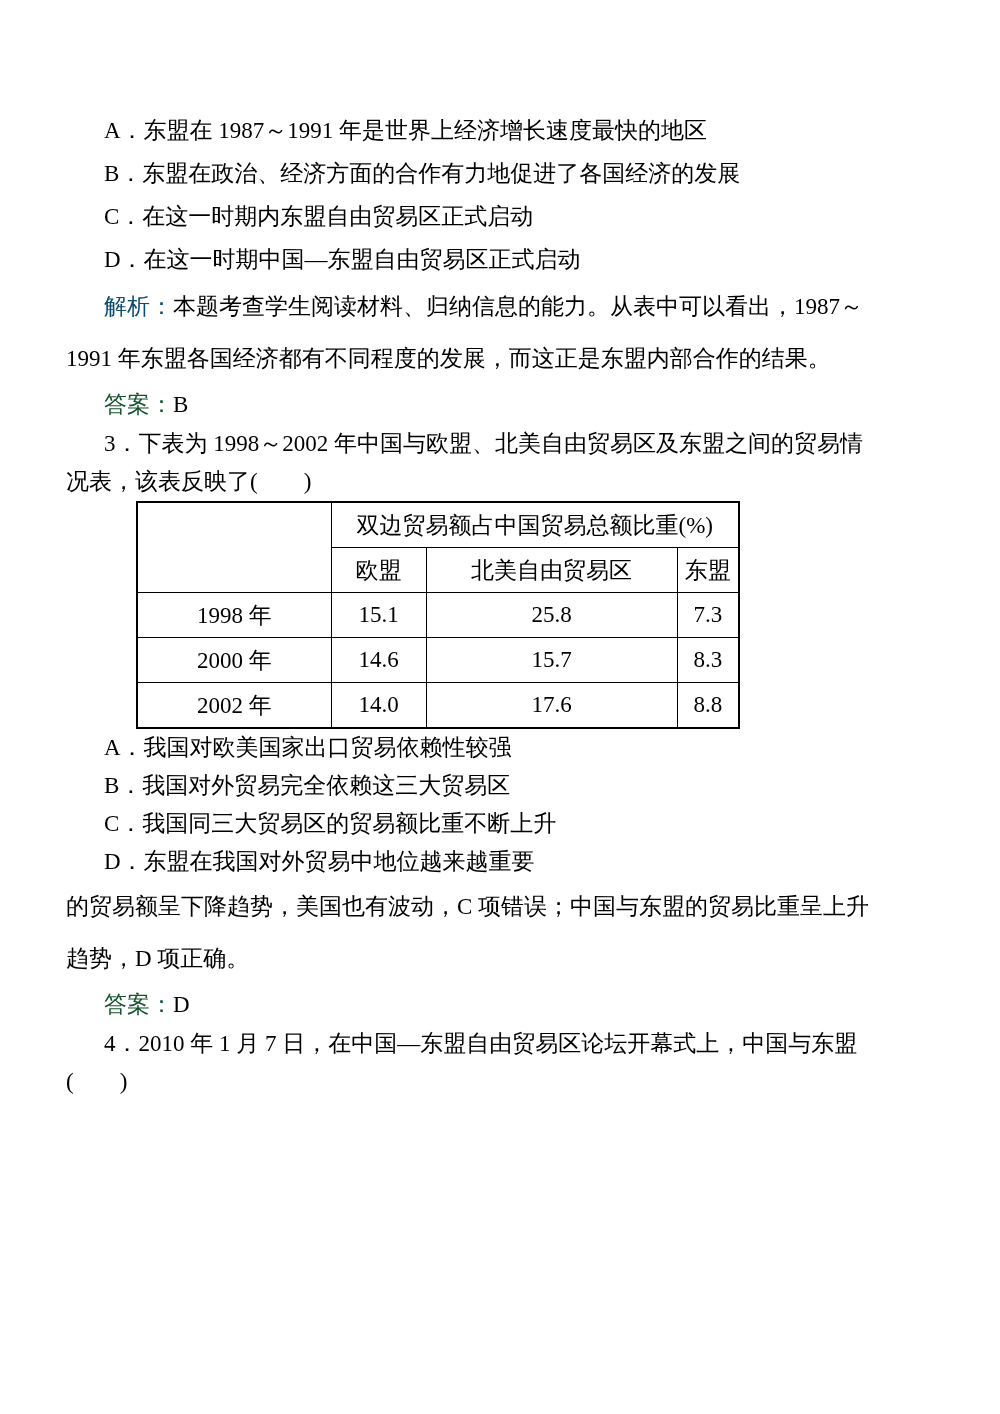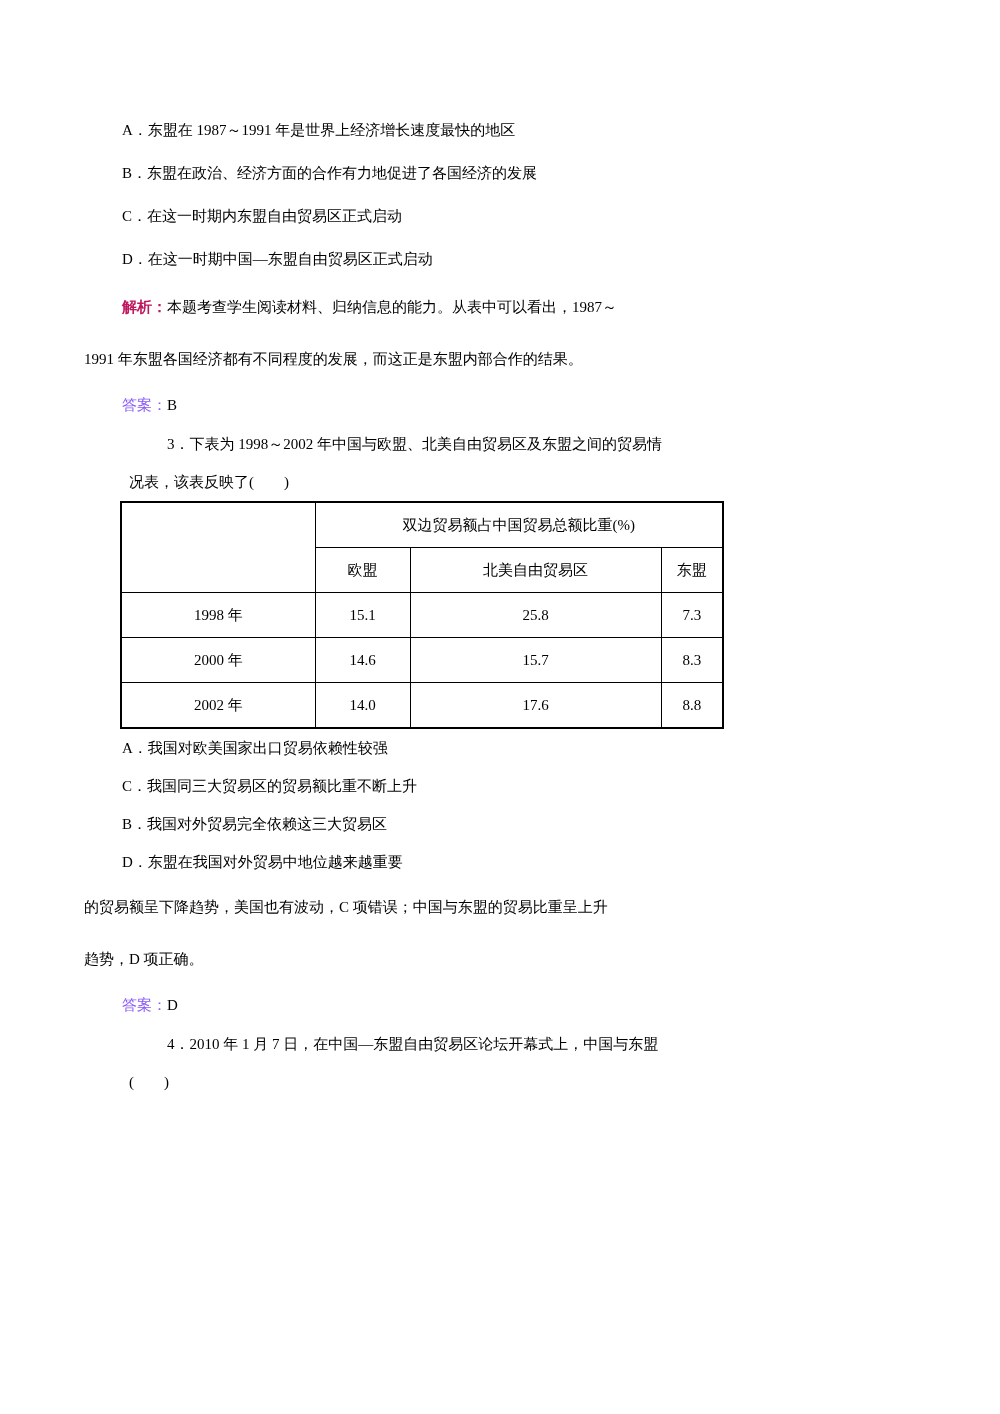--- a/index.html
+++ b/index.html
@@ -1,40 +1,40 @@
 <!DOCTYPE html>
 <html><head>
 <meta charset="utf-8">
 <style>
   html, body { margin: 0; padding: 0; background: #ffffff; }
   .page {
     position: relative;
     width: 1000px;
     height: 1122px;
     box-sizing: border-box;
-    padding: 109px 136px 0 84px;
+    padding: 109px 136px 0 66px;
     background: #ffffff;
     color: #000000;
     font-family: "Liberation Serif", "DejaVu Serif", serif;
-    font-size: 15px;
+    font-size: 23px;
     overflow: hidden;
   }
   .line { white-space: nowrap; }
   .indent { padding-left: 38px; }
   .q2opt { line-height: 43px; }
   .spread .line { line-height: 52px; }
   .ansline { line-height: 40px; }
-  .stem .line { line-height: 38px; margin-left: 45px; }
+  .stem .line { line-height: 38px; }
   .q3opt { line-height: 38px; }
-  .lbl-analysis { color: #be185d; font-weight: bold; }
-  .lbl-answer { color: #8b5cf6; }
+  .lbl-analysis { color: #0c4a6e; }
+  .lbl-answer { color: #14532d; }
   table.trade {
     border-collapse: collapse;
     table-layout: fixed;
-    margin-left: 36px;
+    margin-left: 70px;
     border: 2px solid #000000;
   }
   table.trade td {
     border: 1px solid #000000;
     text-align: center;
     vertical-align: middle;
     height: 44px;
     padding: 0;
     overflow: hidden;
   }
@@ -101,22 +101,22 @@
         <td>2002 年</td>
         <td>14.0</td>
         <td>17.6</td>
         <td>8.8</td>
       </tr>
     </tbody>
   </table>
 
   <div>
     <div class="line q3opt indent">A．我国对欧美国家出口贸易依赖性较强</div>
+    <div class="line q3opt indent">B．我国对外贸易完全依赖这三大贸易区</div>
     <div class="line q3opt indent">C．我国同三大贸易区的贸易额比重不断上升</div>
-    <div class="line q3opt indent">B．我国对外贸易完全依赖这三大贸易区</div>
     <div class="line q3opt indent">D．东盟在我国对外贸易中地位越来越重要</div>
   </div>
 
   <div class="spread">
     <div class="line">的贸易额呈下降趋势，美国也有波动，C 项错误；中国与东盟的贸易比重呈上升</div>
     <div class="line">趋势，D 项正确。</div>
   </div>
 
   <div class="line ansline indent">
     <span class="lbl-answer">答案：</span><span>D</span>

